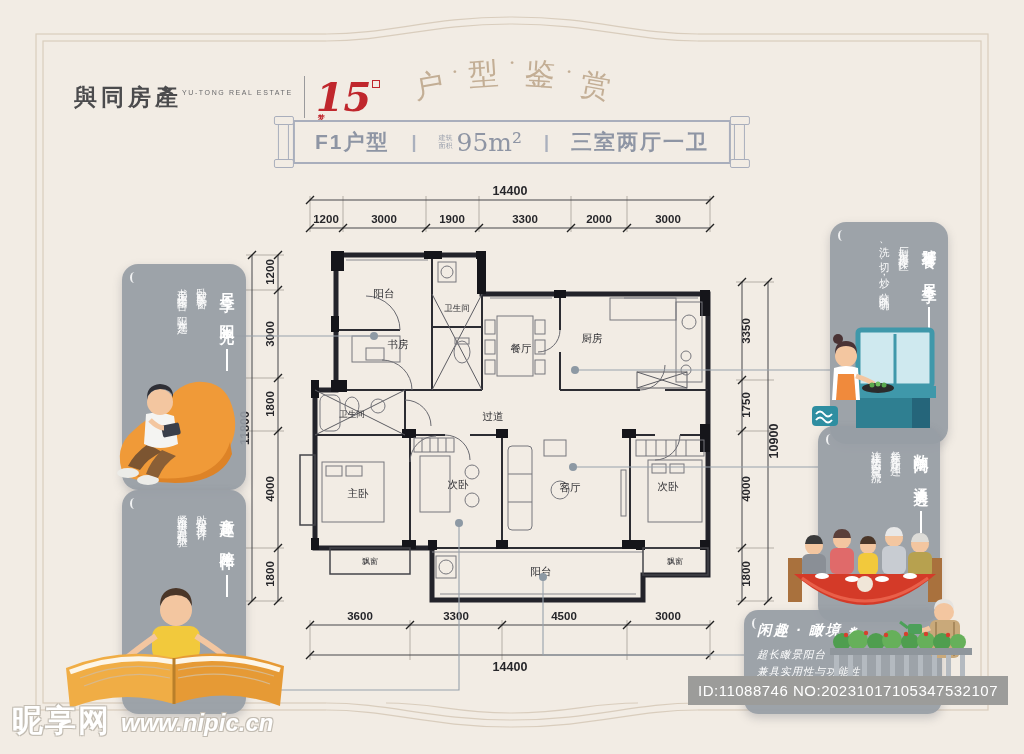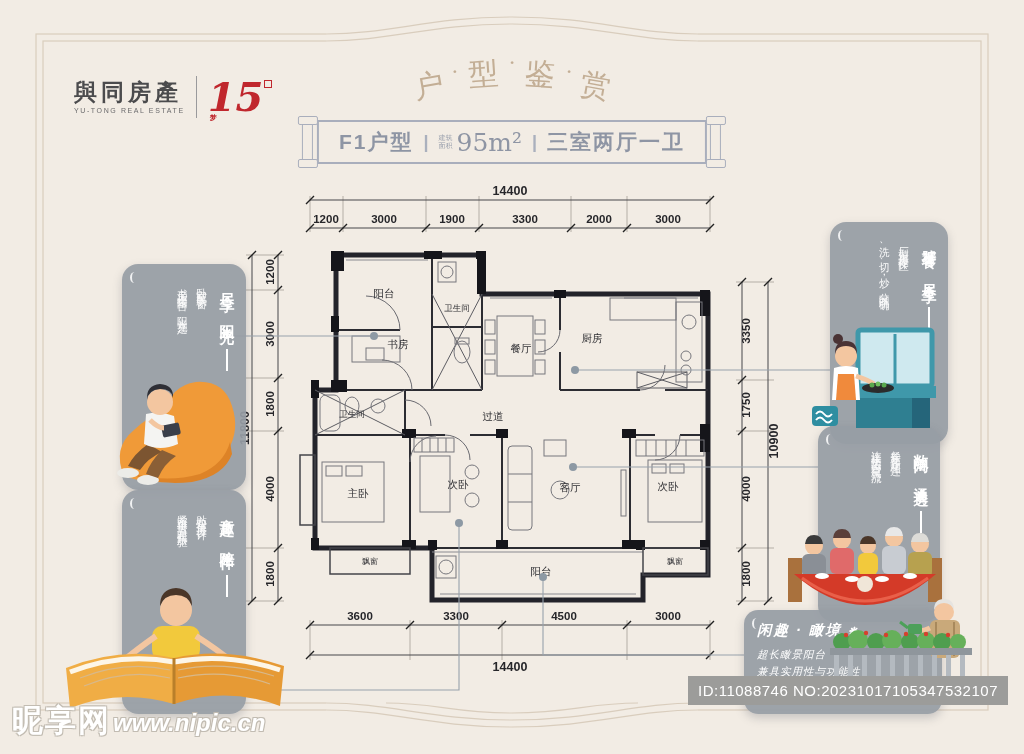--- a/index.html
+++ b/index.html
@@ -2,21 +2,21 @@
 <html><head>
 <meta charset="utf-8">
 <style>
   html,body{margin:0;padding:0;background:#d8d3cb;}
   .page{position:relative;width:1024px;height:754px;background:#f2ece4;overflow:hidden;
         font-family:"Liberation Sans",sans-serif;}
   svg text{font-family:"Liberation Sans",sans-serif;}
 
   
   .brand{position:absolute;left:74px;top:76px;display:flex;align-items:center;z-index:4;}
-  .brand-txt{display:flex;flex-direction:column;}
+  .brand-txt{display:flex;}
   .brand-cn{font-size:23px;font-weight:900;color:#4b4b4d;letter-spacing:4px;line-height:1;}
   .brand-en{font-size:7px;letter-spacing:1.6px;color:#6a6a6c;margin-top:3px;}
   .brand-sep{width:1px;height:42px;background:#9a9a9c;margin:0 11px;}
   .badge{position:relative;color:#c0272d;font-family:"DejaVu Serif",serif;font-style:italic;
          font-weight:bold;font-size:40px;line-height:.9;}
   .badge-square{position:absolute;right:-9px;top:1px;width:6px;height:6px;border:1.5px solid #c0272d;}
   .badge-note{position:absolute;left:2px;bottom:-6px;font-size:7px;font-style:normal;
               font-family:"Liberation Sans",sans-serif;letter-spacing:0;}
 
   
@@ -36,21 +36,21 @@
   
   .banner{position:absolute;left:50%;top:116px;transform:translateX(-50%);display:flex;
           align-items:center;z-index:4;}
   .cap{position:relative;width:22px;height:52px;}
   .cap::before,.cap::after{content:"";position:absolute;left:1px;width:18px;height:7px;
       border:1.5px solid #a9aebc;border-radius:2px;background:#f2ece4;}
   .cap::before{top:0;} .cap::after{bottom:0;}
   .cap span{position:absolute;top:8px;left:5px;width:9px;height:36px;border:1.5px solid #a9aebc;
       background:#f2ece4;display:block;}
   .banner-body{border:2px solid #a9aebc;height:40px;padding:0 20px;display:flex;align-items:center;
-      gap:10px;margin:0 -2px;color:#8e95a4;}
+      gap:22px;margin:0 -2px;color:#8e95a4;}
   .bb-model{font-size:21px;font-weight:bold;letter-spacing:2px;}
   .bb-div{color:#aab0bd;font-weight:bold;font-size:18px;}
   .bb-area-wrap{display:flex;align-items:center;gap:2px;justify-content:flex-end;}
   .bb-area-prefix{width:16px;font-size:7px;line-height:1.15;color:#9aa0ad;}
   .bb-area{font-size:25px;font-family:"DejaVu Serif",serif;}
   .bb-layout{font-size:21px;font-weight:bold;letter-spacing:2px;}
 
   
   .card{position:absolute;background:rgba(151,157,165,.93);border-radius:16px;color:#fff;
         box-shadow:0 4px 10px rgba(90,95,105,.28);z-index:2;}
@@ -73,21 +73,21 @@
   #card-br{left:744px;top:610px;width:172px;height:82px;border-radius:14px;}
 
   .ill{position:absolute;z-index:3;}
   #ill-beanbag{left:104px;top:358px;}
   #ill-book{left:36px;top:576px;}
   #ill-cook{left:812px;top:326px;}
   #ill-dinner{left:786px;top:520px;}
   #ill-balcony{left:826px;top:590px;}
 
   
-  .wm{position:absolute;left:12px;top:700px;display:flex;align-items:baseline;gap:2px;z-index:5;
+  .wm{position:absolute;left:12px;top:700px;display:flex;align-items:baseline;gap:10px;z-index:5;
       color:#fff;}
   .wm-site{font-size:31px;font-weight:900;letter-spacing:2px;
       text-shadow:1px 1px 0 #c2bcb2,-1px -1px 0 #c2bcb2,1px -1px 0 #c2bcb2,-1px 1px 0 #c2bcb2;}
   .wm-url{font-size:24px;font-style:italic;font-weight:bold;
       text-shadow:1px 1px 0 #c2bcb2,-1px -1px 0 #c2bcb2,1px -1px 0 #c2bcb2,-1px 1px 0 #c2bcb2;}
   .wm-id{position:absolute;right:16px;top:676px;background:#9c9c9a;color:#fff;font-size:15px;
       padding:6px 10px;letter-spacing:.5px;z-index:5;}
 
   .plan-svg{position:absolute;left:0;top:0;z-index:1;}
 </style>

